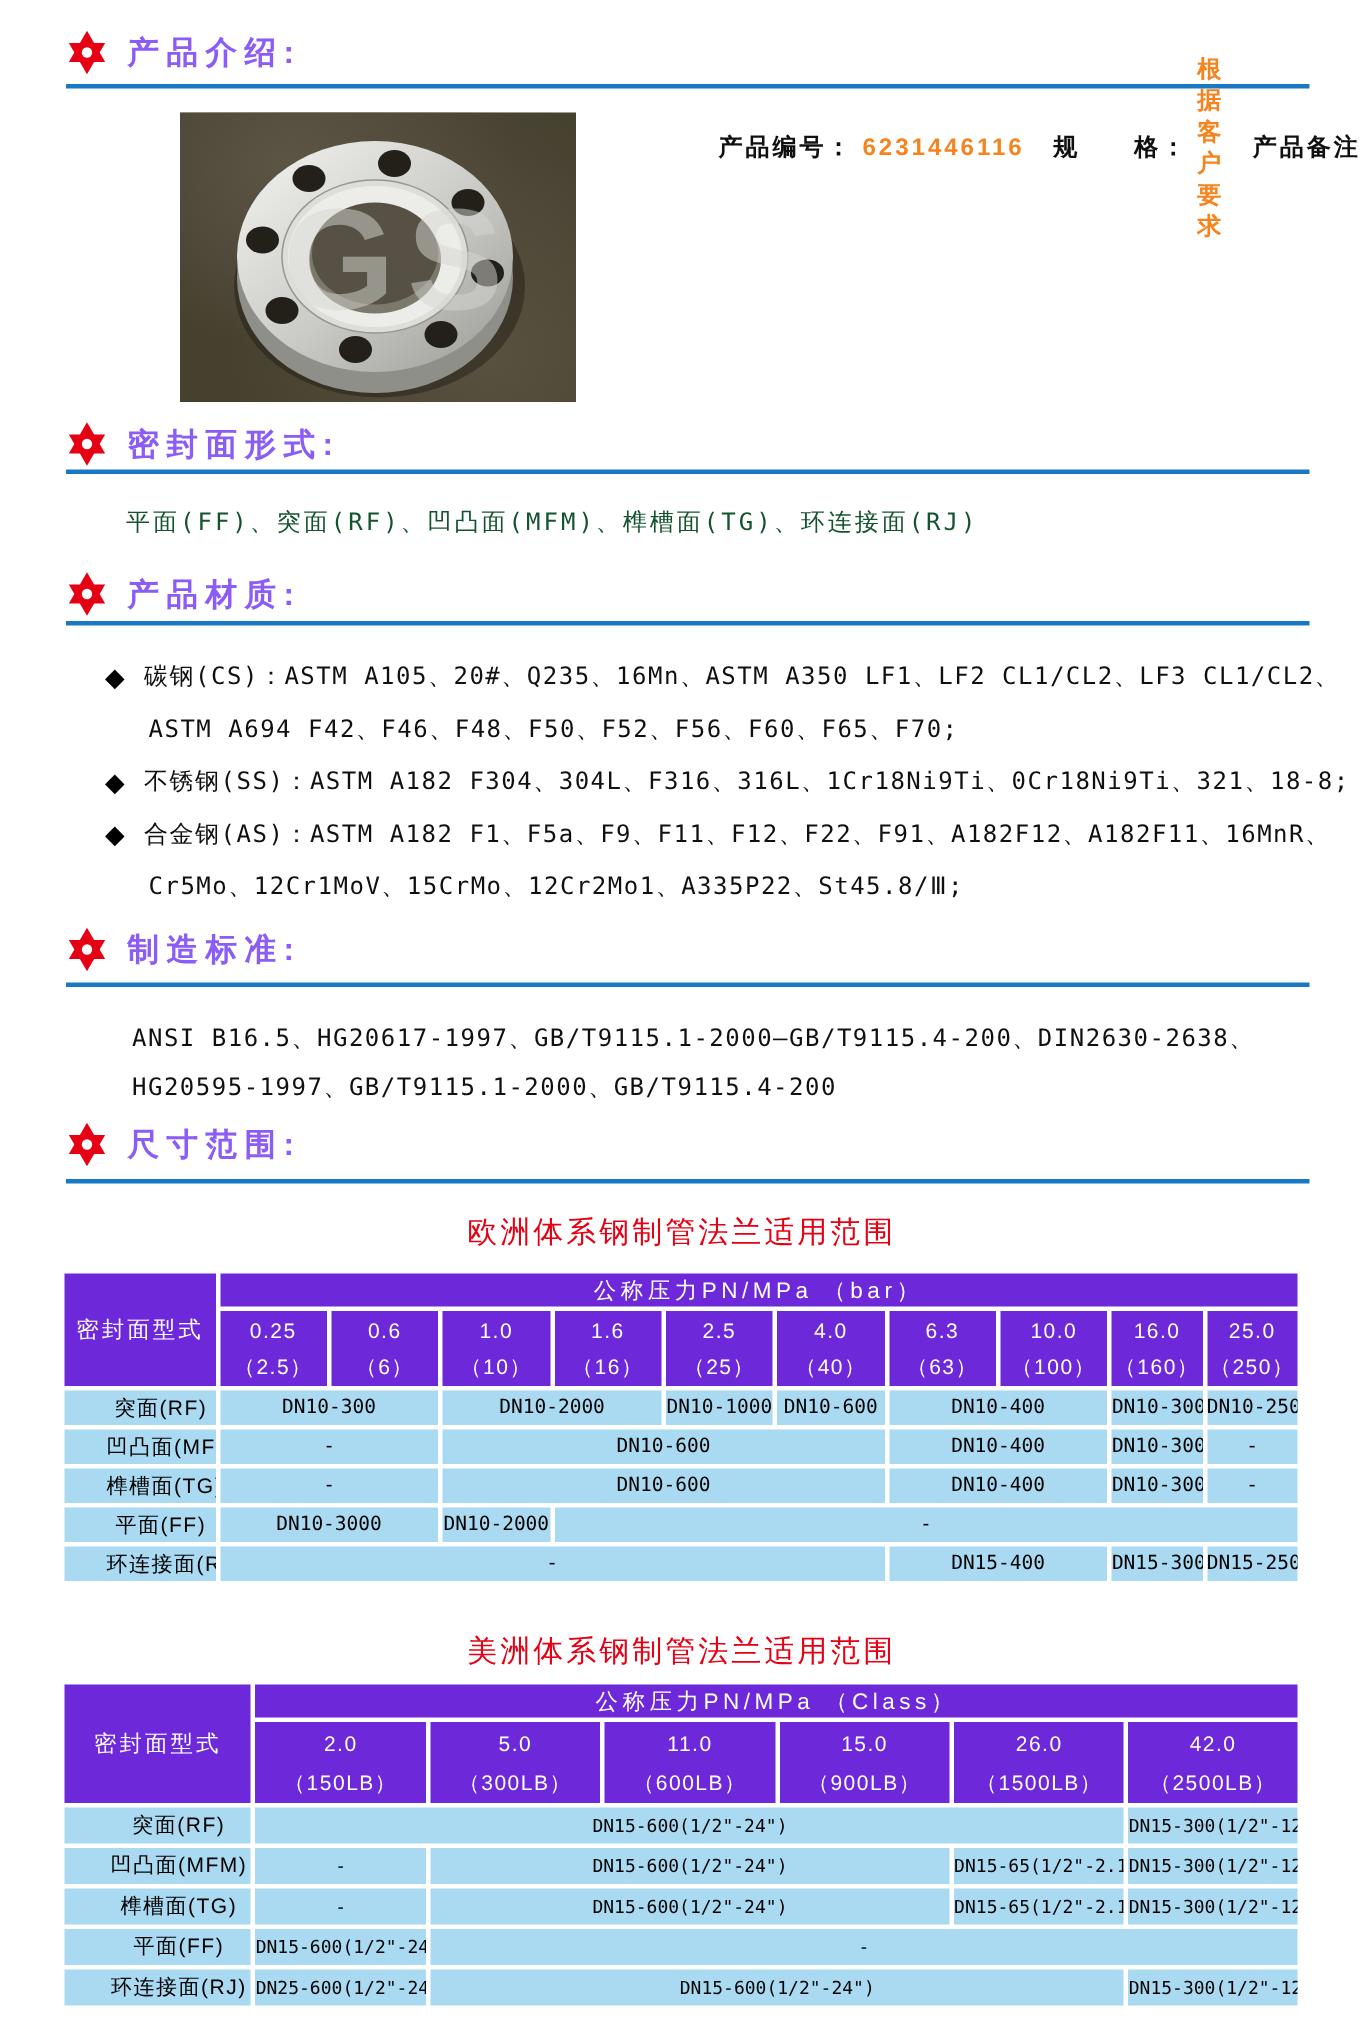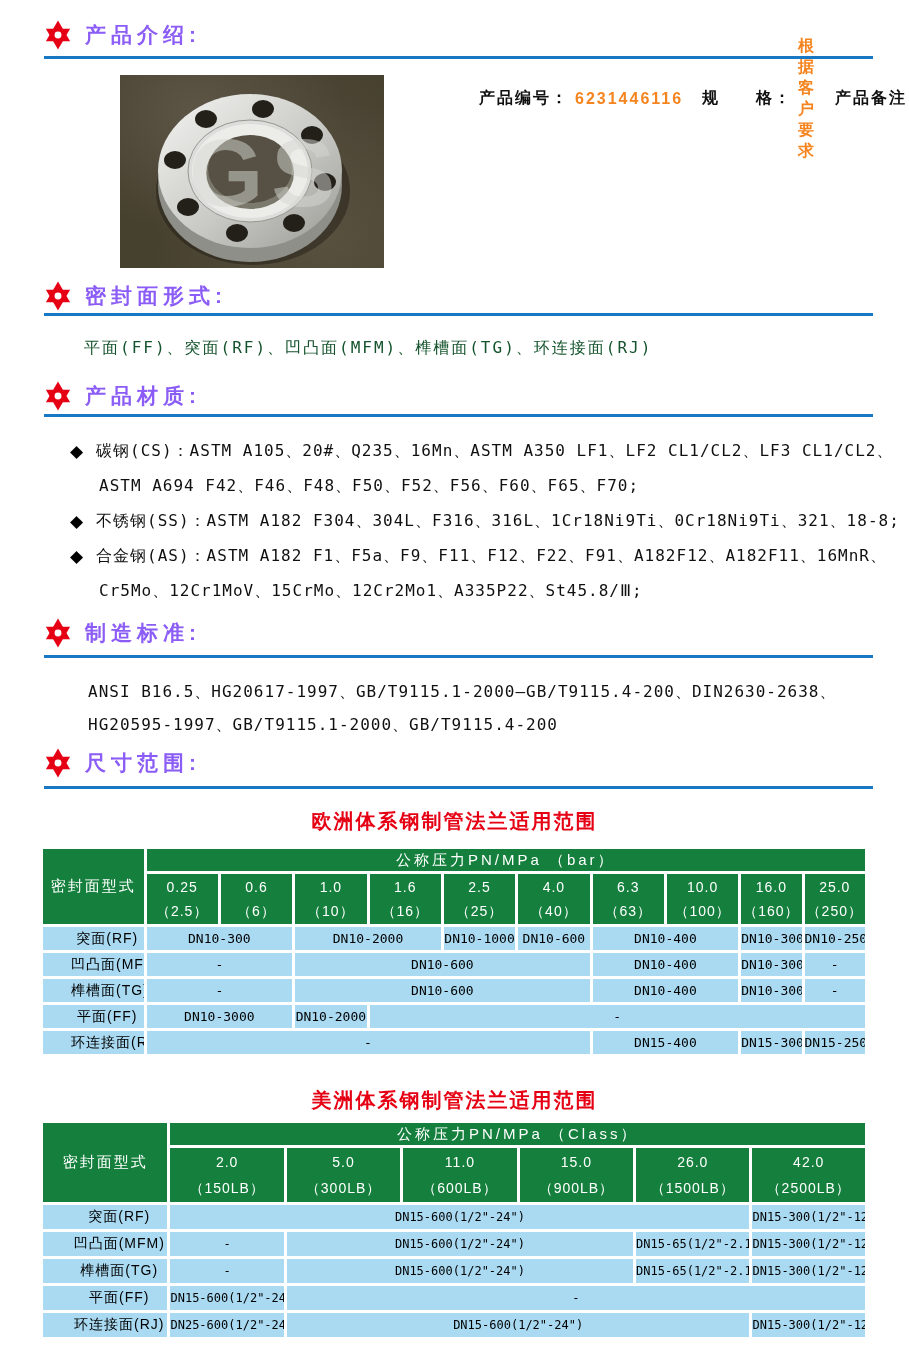--- a/index.html
+++ b/index.html
@@ -34,25 +34,25 @@
   .mat-list { position:absolute; left:70px; top:434px; }
   .mat-line { height:35px; display:flex; align-items:center; font-size:16px; letter-spacing:1px;
               color:#101010; white-space:nowrap; font-family:"DejaVu Sans Mono","Liberation Sans",sans-serif; }
   .mat-line .dia { font-size:17px; margin-right:12px; color:#000; font-family:"Liberation Sans",sans-serif; }
   .mat-line.cont { padding-left:29px; }
   .std-list { position:absolute; left:88px; top:676px; }
   .std-line { height:33px; display:flex; align-items:center; font-size:16px; letter-spacing:1px;
               color:#101010; white-space:nowrap; font-family:"DejaVu Sans Mono","Liberation Sans",sans-serif; }
   
   .tbl-title { position:absolute; left:0; width:909px; text-align:center;
-               font-size:20px; font-weight:bold; color:#e60014; letter-spacing:2px; }
+               font-size:20px; font-weight:normal; color:#e60014; letter-spacing:2px; }
   table.size-table { position:absolute; left:40px; width:828px; table-layout:fixed;
                      border-collapse:separate; border-spacing:3px; background:#fff; }
   .size-table th, .size-table td { text-align:center; vertical-align:middle; padding:0; overflow:hidden; }
-  .size-table .hd { background:#15803d; color:#ffffff; font-weight:normal;margin-top:28px; }
+  .size-table .hd { background:#6d28d9; color:#ffffff; font-weight:normal;margin-top:28px; }
   .size-table .cl { background:#a9daf2; color:#000; }
   .size-table .corner { font-size:15px; letter-spacing:2px; }
   .size-table .phdr { font-size:15px; letter-spacing:3px; height:22px; }
   .size-table .chdr { font-size:14px; letter-spacing:1px; }
   .size-table .chdr div { line-height:24px; }
   .size-table .rl { font-size:14px; letter-spacing:1px; white-space:nowrap;padding-left:28px; }
   .size-table .dc { font-size:13px; white-space:nowrap;
                     font-family:"DejaVu Sans Mono","Liberation Sans",sans-serif; }
   table[data-table="0"] .chdr { height:50px; }
   table[data-table="0"] tbody td { height:23px; }

